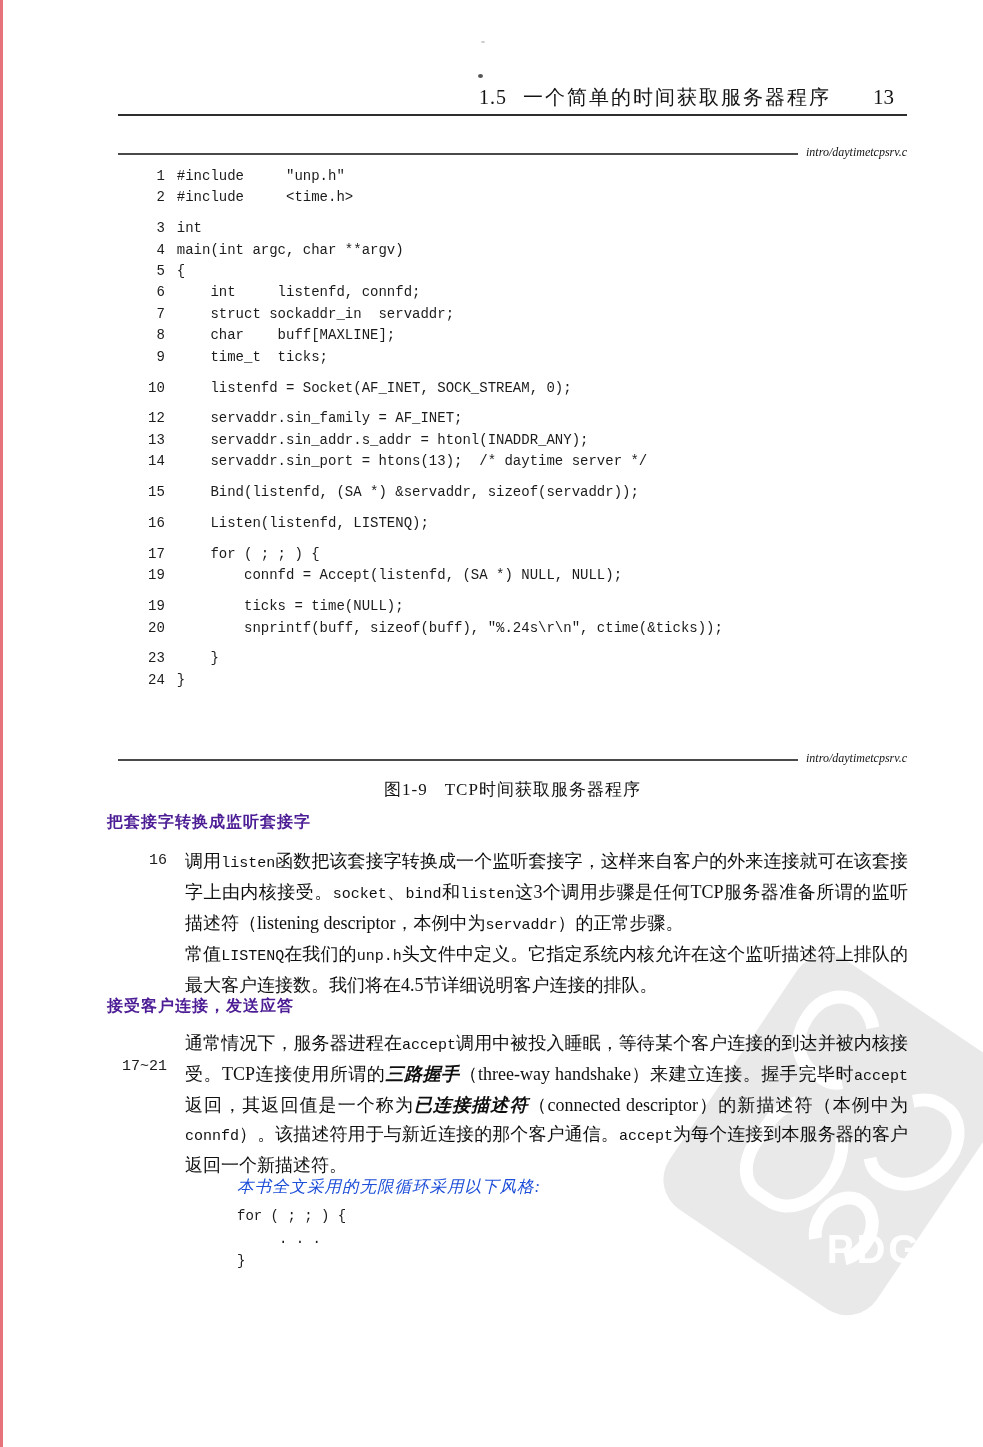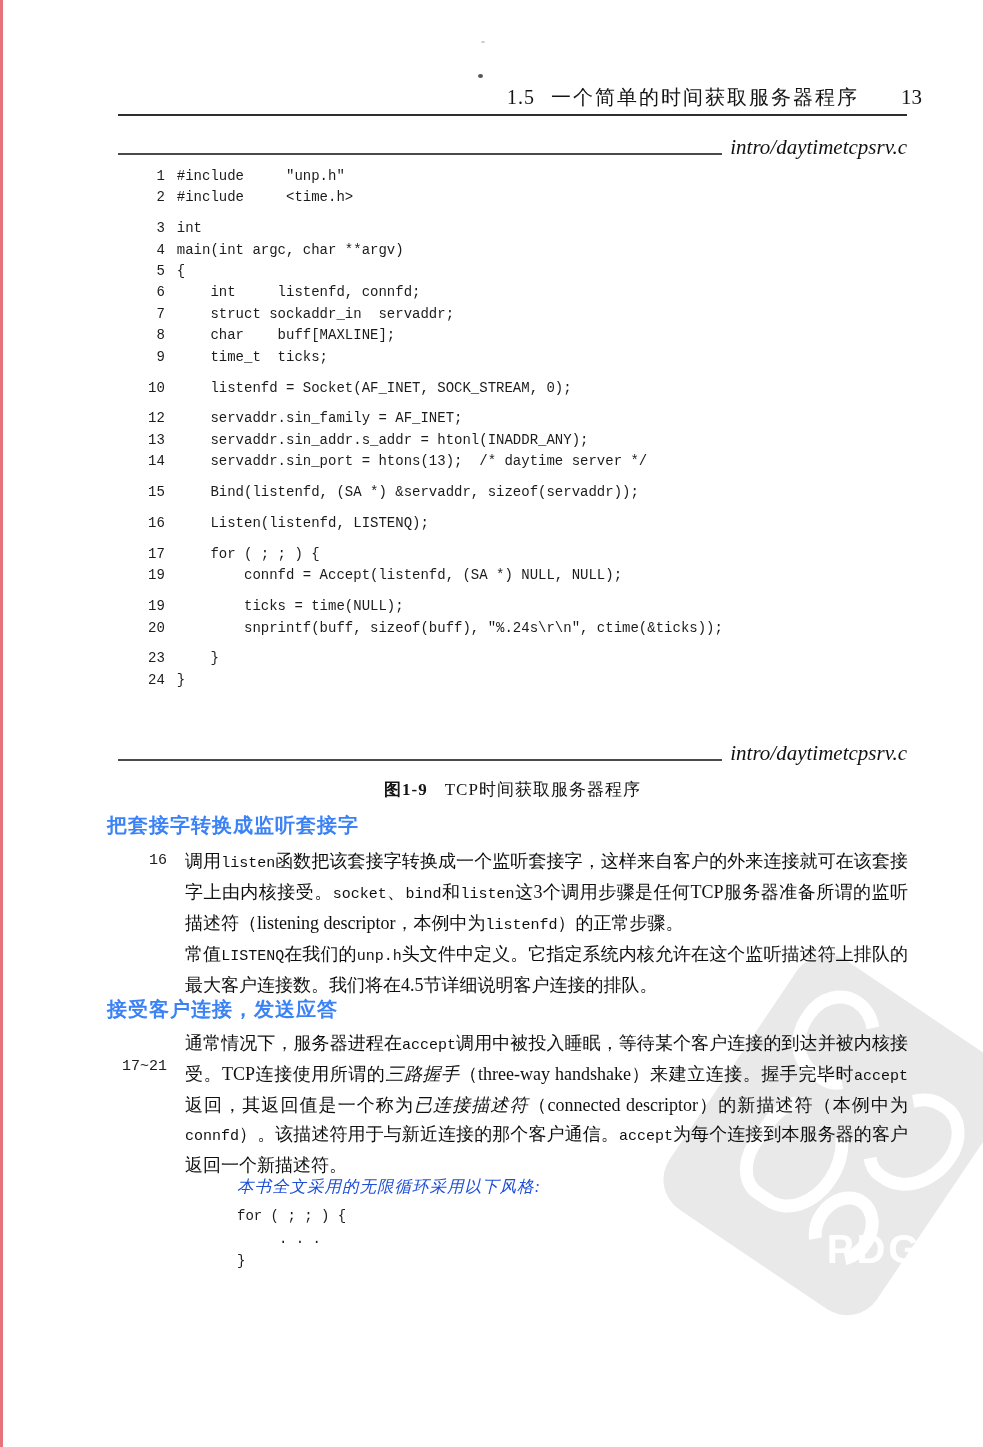--- a/index.html
+++ b/index.html
@@ -39,80 +39,80 @@
     position: absolute; left: 168px; top: 232px;
     font-family: "Liberation Sans", sans-serif; font-weight: bold;
     font-size: 40px; color: #ffffff; letter-spacing: 3px;
     transform: rotate(-88deg); transform-origin: left top;
     transform: rotate(3deg);
   }
   
   .wm-pdg { transform: rotate(-86deg) rotate(52deg); }
   
   .running-head {
-    position: absolute; left: 136px; top: 84px; width: 786px;
+    position: absolute; left: 108px; top: 84px; width: 786px;
     text-align: right; font-size: 20px; letter-spacing: 2px; white-space: nowrap;
   }
   .running-head .sec { margin-right: 16px; letter-spacing: 1px; }
   .running-head .pageno { margin-left: 42px; letter-spacing: 0; font-size: 21px; }
   .head-rule {
     position: absolute; left: 118px; top: 114px; width: 789px; height: 2px;
     background: #2e2e2e;
   }
   
   .listing-labelrow {
     position: absolute; left: 118px; width: 789px; height: 20px;
     display: flex; align-items: flex-end;
   }
   .listing-labelrow.top { top: 140px; }
   .listing-labelrow.bottom { top: 746px; }
   .listing-labelrow .rule { flex: 1; height: 2px; background: #4a4a4a; margin: 0 8px 5px 0; }
   .listing-labelrow .file-label {
-    font-style: italic; font-size: 21px; color: #111; white-space: nowrap;
+    font-style: italic; font-size: 12px; color: #111; white-space: nowrap;
   }
   
   .code-block {
     position: absolute; left: 148px; top: 166px; width: 700px;
     font-family: "Liberation Mono", "DejaVu Sans Mono", monospace;
     font-size: 14px; color: #1b1b1b;
   }
   .code-line { height: 21.4px; line-height: 21.4px; white-space: pre; }
   .code-gap  { height: 9.5px; }
   .code-line .ln { display: inline-block; width: 2ch; text-align: right; white-space: pre; }
   .code-line .lc { white-space: pre; margin-left: 12px; }
   
   .fig-caption {
     position: absolute; left: 120px; top: 778px; width: 785px;
     text-align: center; font-size: 17px; letter-spacing: 1px;
   }
-  .fig-caption .fig-no { margin-right: 17px; font-weight: bold; }
+  .fig-caption .fig-no { margin-right: 17px; }
   
   .sec-heading {
     position: absolute; left: 107px;
     font-family: "Liberation Sans", "DejaVu Sans", sans-serif;
-    font-weight: bold; font-size: 20px; letter-spacing: 1px; color: #3b82f6;
+    font-weight: bold; font-size: 16px; letter-spacing: 1px; color: #4c1d95;
   }
   .sec-heading.h1 { top: 812px; }
   .sec-heading.h2 { top: 996px; }
   .para-marker {
     position: absolute; left: 100px; width: 67px; text-align: right;
     font-family: "Liberation Mono", "DejaVu Sans Mono", monospace;
     font-size: 15px; color: #1b1b1b;
   }
   .para-marker.m16  { top: 852px; }
   .para-marker.m1721{ top: 1034px; margin-top: 24px; }
   .para {
     position: absolute; left: 185px; width: 723px;
     font-size: 18px; line-height: 29px; text-align: justify; color: #0f0f0f;
   }
   .para.p16  { top: 847px; }
   .para.p1721{ top: 1029px; }
   .para .block { text-align: justify; }
   .seg-mono { font-family: Liberation Mono, monospace; font-size: 15px; }
-  .seg-kai  { font-style: italic; }
+  .seg-kai  { font-style: italic; font-weight: bold; }
   
   .note-line {
     position: absolute; left: 237px; top: 1176px;
     font-style: italic; font-size: 16.5px; letter-spacing: 1px; color: #1d4ed8;
   }
   .note-code {
     position: absolute; left: 237px; top: 1205px;
     font-family: "Liberation Mono", "DejaVu Sans Mono", monospace;
     font-size: 14px; line-height: 22.5px; white-space: pre; color: #1b1b1b; margin: 0;
   }
@@ -181,21 +181,21 @@
     <span class="file-label">intro/daytimetcpsrv.c</span>
   </div>
 
   <div class="fig-caption">
     <span class="fig-no">图1-9</span><span>TCP时间获取服务器程序</span>
   </div>
 
   <div class="sec-heading h1">把套接字转换成监听套接字</div>
   <div class="para-marker m16">16</div>
   <div class="para p16">
-    <div class="block"><span>调用</span><span class="seg-mono">listen</span><span>函数把该套接字转换成一个监听套接字，这样来自客户的外来连接就可在该套接字上由内核接受。</span><span class="seg-mono">socket</span><span>、</span><span class="seg-mono">bind</span><span>和</span><span class="seg-mono">listen</span><span>这3个调用步骤是任何TCP服务器准备所谓的监听描述符（listening descriptor，本例中为</span><span class="seg-mono">listenfd</span><span>）的正常步骤。</span></div>
+    <div class="block"><span>调用</span><span class="seg-mono">listen</span><span>函数把该套接字转换成一个监听套接字，这样来自客户的外来连接就可在该套接字上由内核接受。</span><span class="seg-mono">socket</span><span>、</span><span class="seg-mono">bind</span><span>和</span><span class="seg-mono">listen</span><span>这3个调用步骤是任何TCP服务器准备所谓的监听描述符（listening descriptor，本例中为</span><span class="seg-mono">servaddr</span><span>）的正常步骤。</span></div>
     <div class="block"><span>常值</span><span class="seg-mono">LISTENQ</span><span>在我们的</span><span class="seg-mono">unp.h</span><span>头文件中定义。它指定系统内核允许在这个监听描述符上排队的最大客户连接数。我们将在4.5节详细说明客户连接的排队。</span></div>
   </div>
 
   <div class="sec-heading h2">接受客户连接，发送应答</div>
   <div class="para-marker m1721">17~21</div>
   <div class="para p1721">
     <div class="block"><span>通常情况下，服务器进程在</span><span class="seg-mono">accept</span><span>调用中被投入睡眠，等待某个客户连接的到达并被内核接受。TCP连接使用所谓的</span><span class="seg-kai">三路握手</span><span>（three-way handshake）来建立连接。握手完毕时</span><span class="seg-mono">accept</span><span>返回，其返回值是一个称为</span><span class="seg-kai">已连接描述符</span><span>（connected descriptor）的新描述符（本例中为</span><span class="seg-mono">connfd</span><span>）。该描述符用于与新近连接的那个客户通信。</span><span class="seg-mono">accept</span><span>为每个连接到本服务器的客户返回一个新描述符。</span></div>
   </div>
 
   <div class="note-line">本书全文采用的无限循环采用以下风格:</div>

